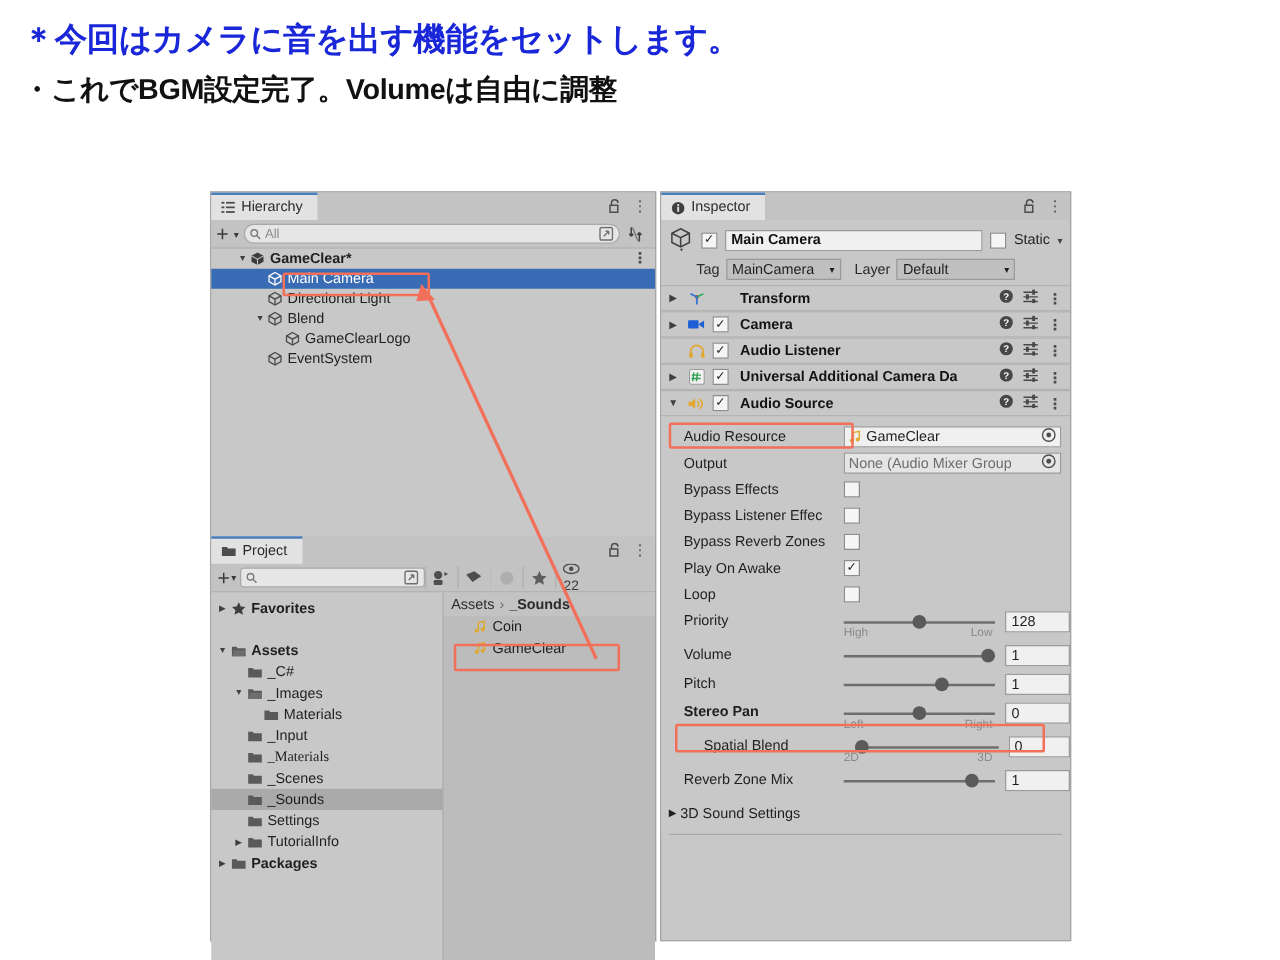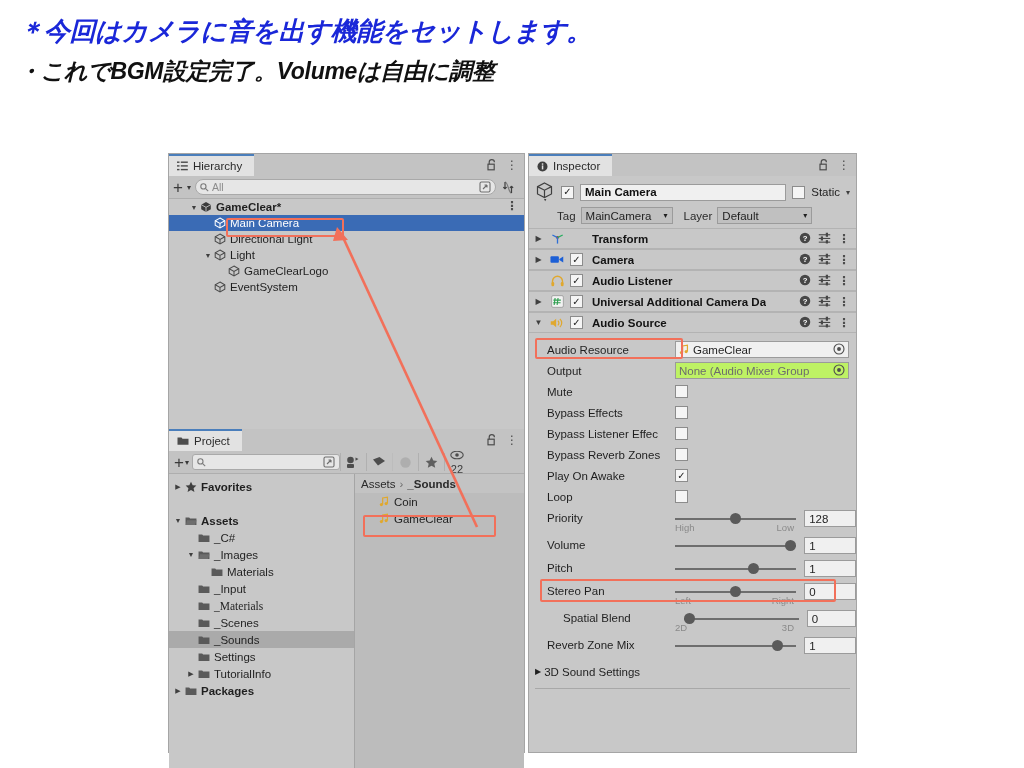--- a/index.html
+++ b/index.html
@@ -6,21 +6,21 @@
   html, body { margin:0; padding:0; }
   body {
     width:1024px; height:768px; position:relative;
     background:#ffffff;
     font-family:"Liberation Sans","DejaVu Sans",sans-serif;
     overflow:hidden;
   }
 
   
   .slide-text { position:absolute; left:18px; top:14px; width:880px; }
-  .line { font-weight:bold; line-height:1.32; white-space:nowrap;font-style:italic; }
+  .line { font-weight:bold; line-height:1.32; white-space:nowrap; }
   .l1 { font-size:26px; color:#1a27d8; letter-spacing:-0.3px; }
   .l2 { font-size:24px; color:#111111; margin-top:7px; letter-spacing:-0.3px;}
   .l3 { font-size:23px; color:#111111; margin-top:8px; letter-spacing:-0.3px;}
   .red { color:#f21b0d; }
 
   
   .unity { position:absolute; left:168px; top:153px; width:689px; height:600px; }
 
   .panel-tabbar { height:22px; background:#c3c3c3; position:relative; }
   .tab {
@@ -90,21 +90,21 @@
               font-size:11.5px; font-weight:bold; color:#131313; position:relative;}
   .comp-row .tri { width:11px; text-align:center; font-size:8px; color:#3f3f3f; }
   .comp-right { margin-left:auto; display:flex; align-items:center; gap:7px; }
   .prop-area { background:#c8c8c8; padding-top:6px; }
   .prow { height:21px; display:flex; align-items:center; font-size:11.5px;
           color:#1f1f1f; padding-left:18px; position:relative; }
   .plabel { width:128px; overflow:hidden; white-space:nowrap; }
   .field { height:17px; background:#f0f0f0; border:1px solid #9b9b9b;
            display:flex; align-items:center; padding:0 3px; font-size:11.5px;
            color:#1f1f1f; gap:3px; }
-  .field.dim { background:#bef264; color:#6d6d6d; }
+  .field.dim { background:#e5e5e5; color:#6d6d6d; }
   .slider { position:relative; width:122px; height:17px; display:flex;
             align-items:center; }
   .slider .track { position:absolute; left:0; right:0; height:2px; background:#6e6e6e; }
   .slider .knob { position:absolute; width:11px; height:11px; border-radius:50%;
                   background:#5a5a5a; }
   .numbox { width:52px; height:17px; background:#f0f0f0; border:1px solid #9b9b9b;
             font-size:11.5px; color:#1f1f1f; display:flex; align-items:center;
             padding-left:4px; margin-left:8px; }
   .subs { position:absolute; left:146px; right:62px; top:15px; height:11px;
           display:flex; justify-content:space-between; font-size:9.5px; color:#8a8a8a; }
@@ -216,21 +216,21 @@
           <span>Directional Light</span>
         </div>
         <div class="row" style="padding-left: 34px;">
           <span class="arrow">▼</span>
           <span class="icon" style="margin: 0px 4px 0px 1px;">
             <svg width="12" height="12" viewBox="0 0 14 14" style="flex:none">
               <path d="M7 1.2 12.6 4.3 12.6 9.7 7 12.8 1.4 9.7 1.4 4.3Z" fill="none" stroke="#4a4a4a" stroke-width="1.2"></path>
               <path d="M1.4 4.3 7 7.4 12.6 4.3 M7 7.4 V12.8" fill="none" stroke="#4a4a4a" stroke-width="1.2"></path>
             </svg>
           </span>
-          <span>Light</span>
+          <span>Blend</span>
         </div>
         <div class="row" style="padding-left: 48px;">
           <span class="arrow"></span>
           <span class="icon" style="margin: 0px 4px 0px 1px;">
             <svg width="12" height="12" viewBox="0 0 14 14" style="flex:none">
               <path d="M7 1.2 12.6 4.3 12.6 9.7 7 12.8 1.4 9.7 1.4 4.3Z" fill="none" stroke="#4a4a4a" stroke-width="1.2"></path>
               <path d="M1.4 4.3 7 7.4 12.6 4.3 M7 7.4 V12.8" fill="none" stroke="#4a4a4a" stroke-width="1.2"></path>
             </svg>
           </span>
           <span>GameClearLogo</span>
@@ -676,24 +676,20 @@
           <span class="plabel">Output</span>
           <span class="field dim" style="width: 174px; justify-content: flex-start;">
             <span style="overflow:hidden;white-space:nowrap;">None (Audio Mixer Group</span>
             <span style="margin-left:auto"><svg width="12" height="12" viewBox="0 0 13 13">
                 <circle cx="6.5" cy="6.5" r="5.4" fill="none" stroke="#4d4d4d" stroke-width="1.2"></circle>
                 <circle cx="6.5" cy="6.5" r="2.1" fill="#4d4d4d"></circle>
               </svg></span>
           </span>
         </div>
         <div class="prow">
-          <span class="plabel">Mute</span>
-          <span class="cb"></span>
-        </div>
-        <div class="prow">
           <span class="plabel">Bypass Effects</span>
           <span class="cb"></span>
         </div>
         <div class="prow">
           <span class="plabel">Bypass Listener Effec</span>
           <span class="cb"></span>
         </div>
         <div class="prow">
           <span class="plabel">Bypass Reverb Zones</span>
           <span class="cb"></span>
@@ -728,21 +724,21 @@
         </div>
         <div class="prow" style="height: 23px; align-items: flex-start; padding-top: 3px;">
           <span class="plabel" style="line-height: 17px;">Pitch</span>
           <span class="slider">
             <span class="track"></span>
             <span class="knob" style="left:calc(66% - 7.26px)"></span>
           </span>
           <span class="numbox">1</span>
         </div>
         <div class="prow" style="height: 27px; align-items: flex-start; padding-top: 3px;">
-          <span class="plabel" style="line-height: 17px;">Stereo Pan</span>
+          <span class="plabel" style="line-height: 17px; font-weight: bold;">Stereo Pan</span>
           <span class="slider">
             <span class="track"></span>
             <span class="knob" style="left:calc(50% - 5.5px)"></span>
           </span>
           <span class="numbox">0</span>
           <span class="subs">
             <span>Left</span>
             <span>Right</span>
           </span>
         </div>

